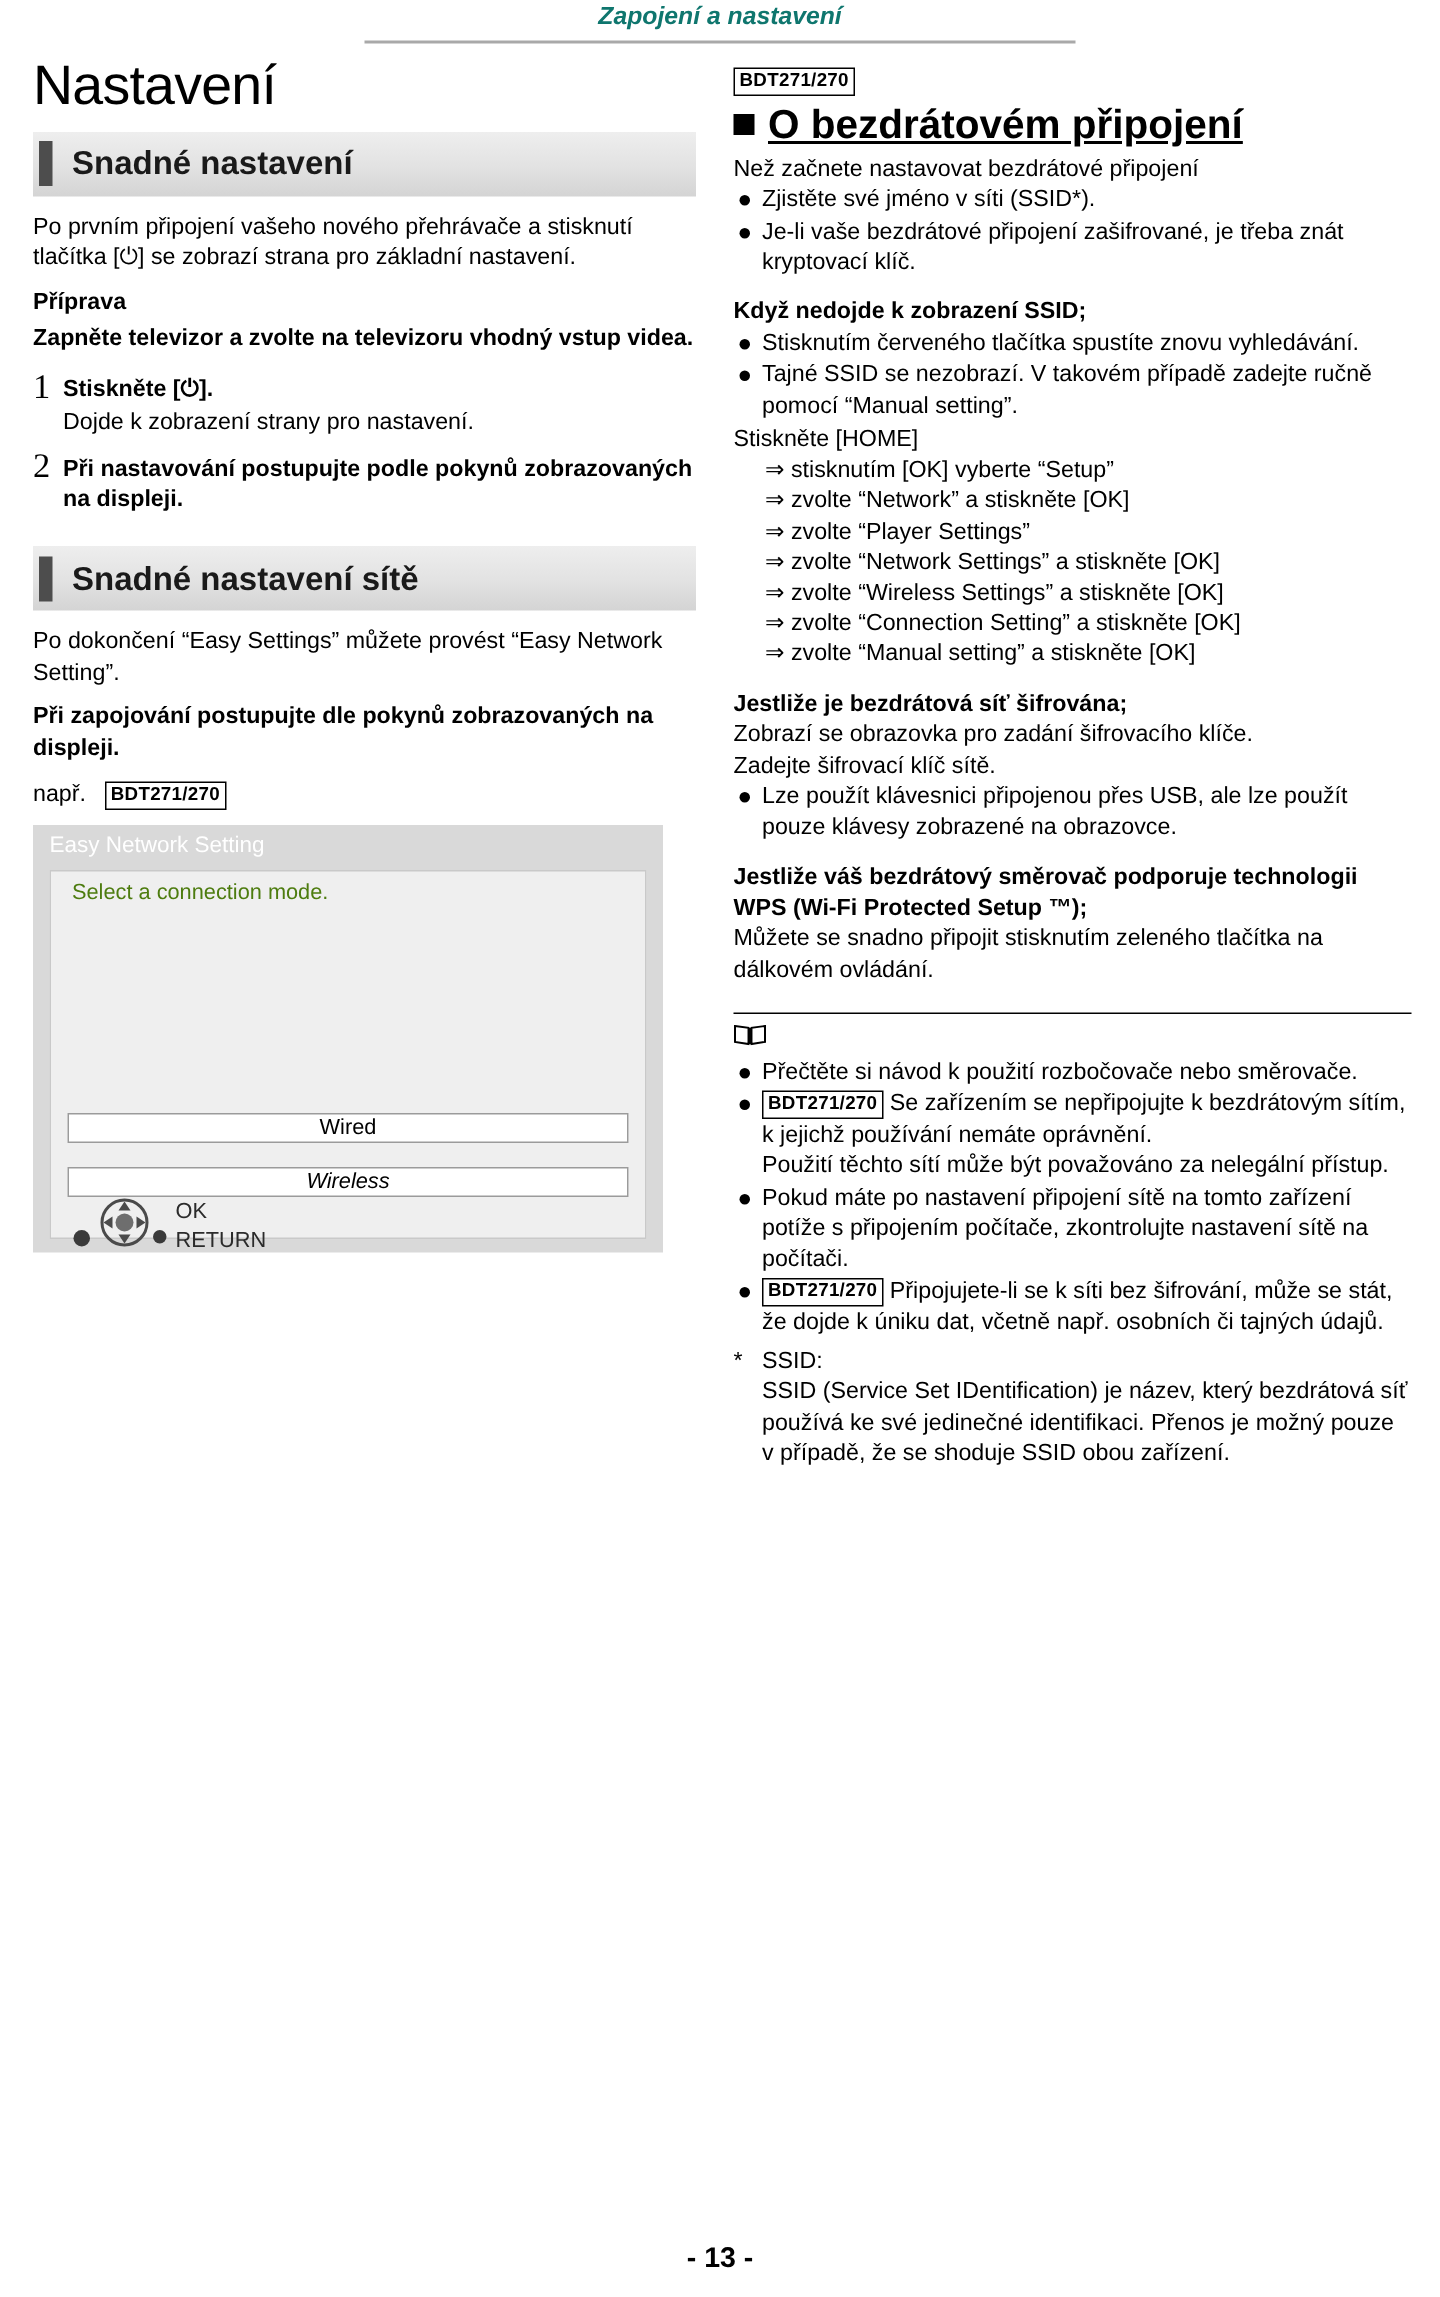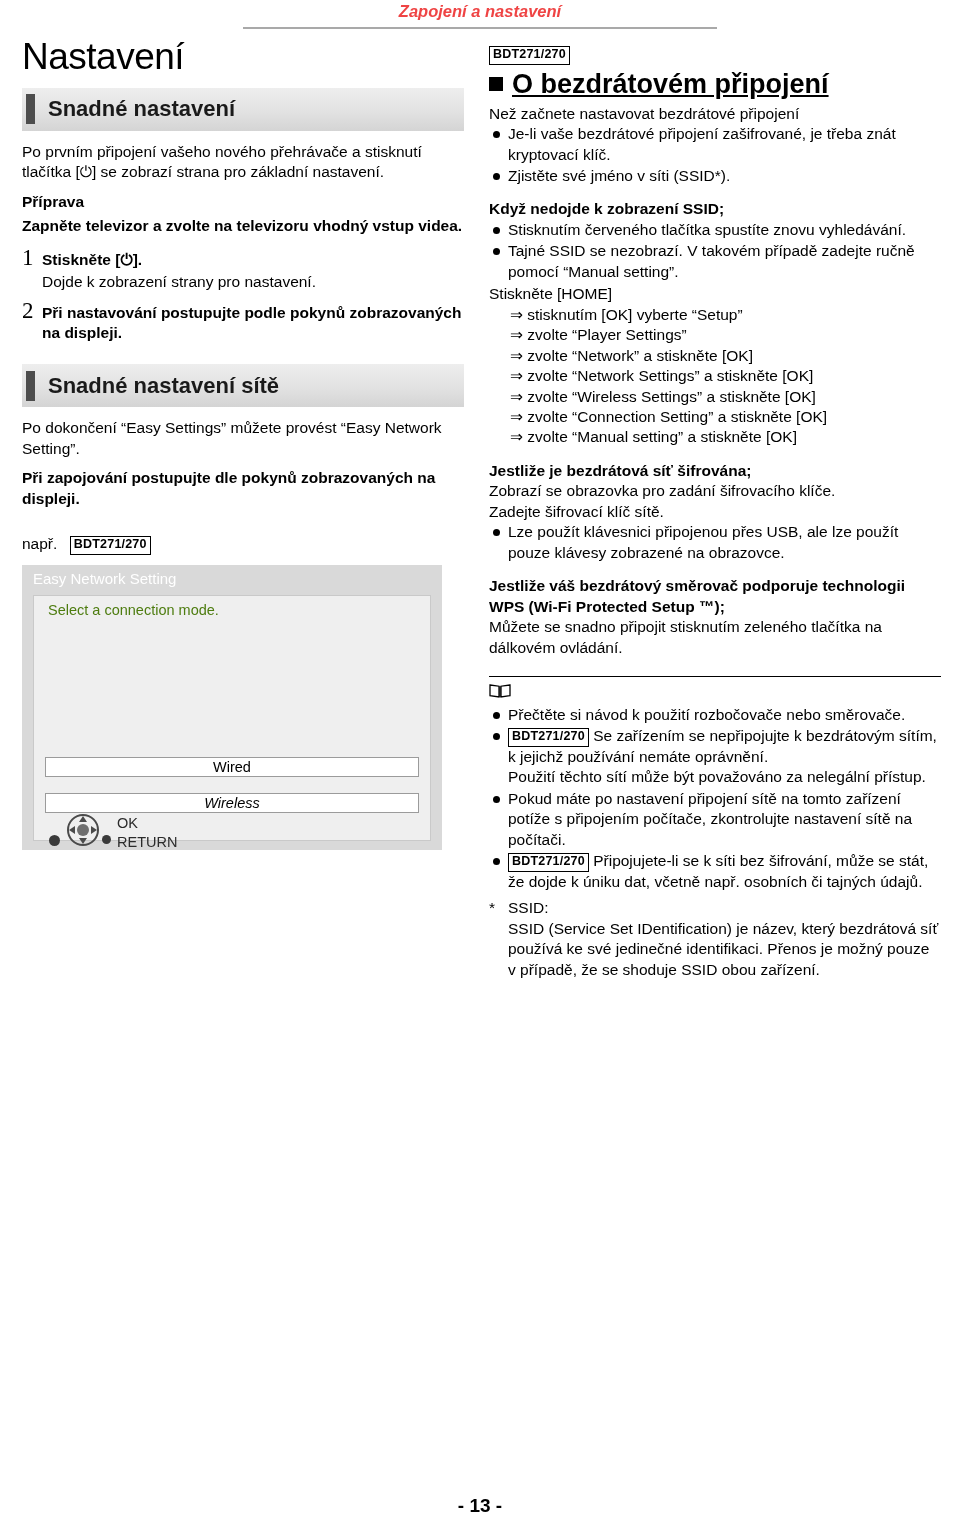--- a/index.html
+++ b/index.html
@@ -31,21 +31,21 @@
   }
   .header-title {
     position: absolute;
     top: 2px;
     left: 0;
     width: 960px;
     text-align: center;
     font-size: 16.5px;
     font-weight: bold;
     font-style: italic;
-    color: #ef4444;
+    color: #0f766e;
   }
   .header-rule {
     position: absolute;
     top: 27px;
     left: 243px;
     width: 474px;
     height: 2px;
     background: #a9a9a9;
   }
   
@@ -357,21 +357,21 @@
       <div class="step-num">2</div>
       <div class="step-body">Při nastavování postupujte podle pokynů zobrazovaných na displeji.</div>
     </div>
 
     <div class="section-bar" style="margin-top:21px;">
       <div class="marker"></div>
       <div class="section-label">Snadné nastavení sítě</div>
     </div>
 
     <p class="body-text">Po dokončení “Easy Settings” můžete provést “Easy Network Setting”.</p>
-    <p class="body-bold" style="margin-bottom:26px;">Při zapojování postupujte dle pokynů zobrazovaných na displeji.</p>
+    <p class="body-bold" style="margin-bottom:12px;">Při zapojování postupujte dle pokynů zobrazovaných na displeji.</p>
 
     <p style="margin:0 0 1px 0;">
       <span class="ib" style="font-size:15.5px;">např.</span>
       <span class="badge" style="margin-left:8px;">BDT271/270</span>
     </p>
 
     <div class="tv">
       <div class="tv-title">Easy Network Setting</div>
       <div class="tv-inner"></div>
       <div class="tv-sub">Select a connection mode.</div>
@@ -399,35 +399,35 @@
     </p>
 
     <div class="sq-heading">
       <div class="sq"></div>
       <div class="sq-text">O bezdrátovém připojení</div>
     </div>
 
     <p class="rb-plain">Než začnete nastavovat bezdrátové připojení</p>
 
     <ul class="bullets">
+      <li>Zjistěte své jméno v síti (SSID*).</li>
       <li>Je-li vaše bezdrátové připojení zašifrované, je třeba znát kryptovací klíč.</li>
-      <li>Zjistěte své jméno v síti (SSID*).</li>
     </ul>
 
     <p class="rb-head">Když nedojde k zobrazení SSID;</p>
     <ul class="bullets">
       <li>Stisknutím červeného tlačítka spustíte znovu vyhledávání.</li>
       <li>Tajné SSID se nezobrazí. V takovém případě zadejte ručně pomocí “Manual setting”.</li>
     </ul>
 
     <p class="rb-plain" style="margin-top:2px;">Stiskněte [HOME]</p>
     <div>
       <p class="arrow-line">⇒ stisknutím [OK] vyberte “Setup”</p>
+      <p class="arrow-line">⇒ zvolte “Network” a stiskněte [OK]</p>
       <p class="arrow-line">⇒ zvolte “Player Settings”</p>
-      <p class="arrow-line">⇒ zvolte “Network” a stiskněte [OK]</p>
       <p class="arrow-line">⇒ zvolte “Network Settings” a stiskněte [OK]</p>
       <p class="arrow-line">⇒ zvolte “Wireless Settings” a stiskněte [OK]</p>
       <p class="arrow-line">⇒ zvolte “Connection Setting” a stiskněte [OK]</p>
       <p class="arrow-line">⇒ zvolte “Manual setting” a stiskněte [OK]</p>
     </div>
 
     <p class="rb-head">Jestliže je bezdrátová síť šifrována;</p>
     <p class="rb-plain">Zobrazí se obrazovka pro zadání šifrovacího klíče.</p>
     <p class="rb-plain">Zadejte šifrovací klíč sítě.</p>
     <ul class="bullets">

